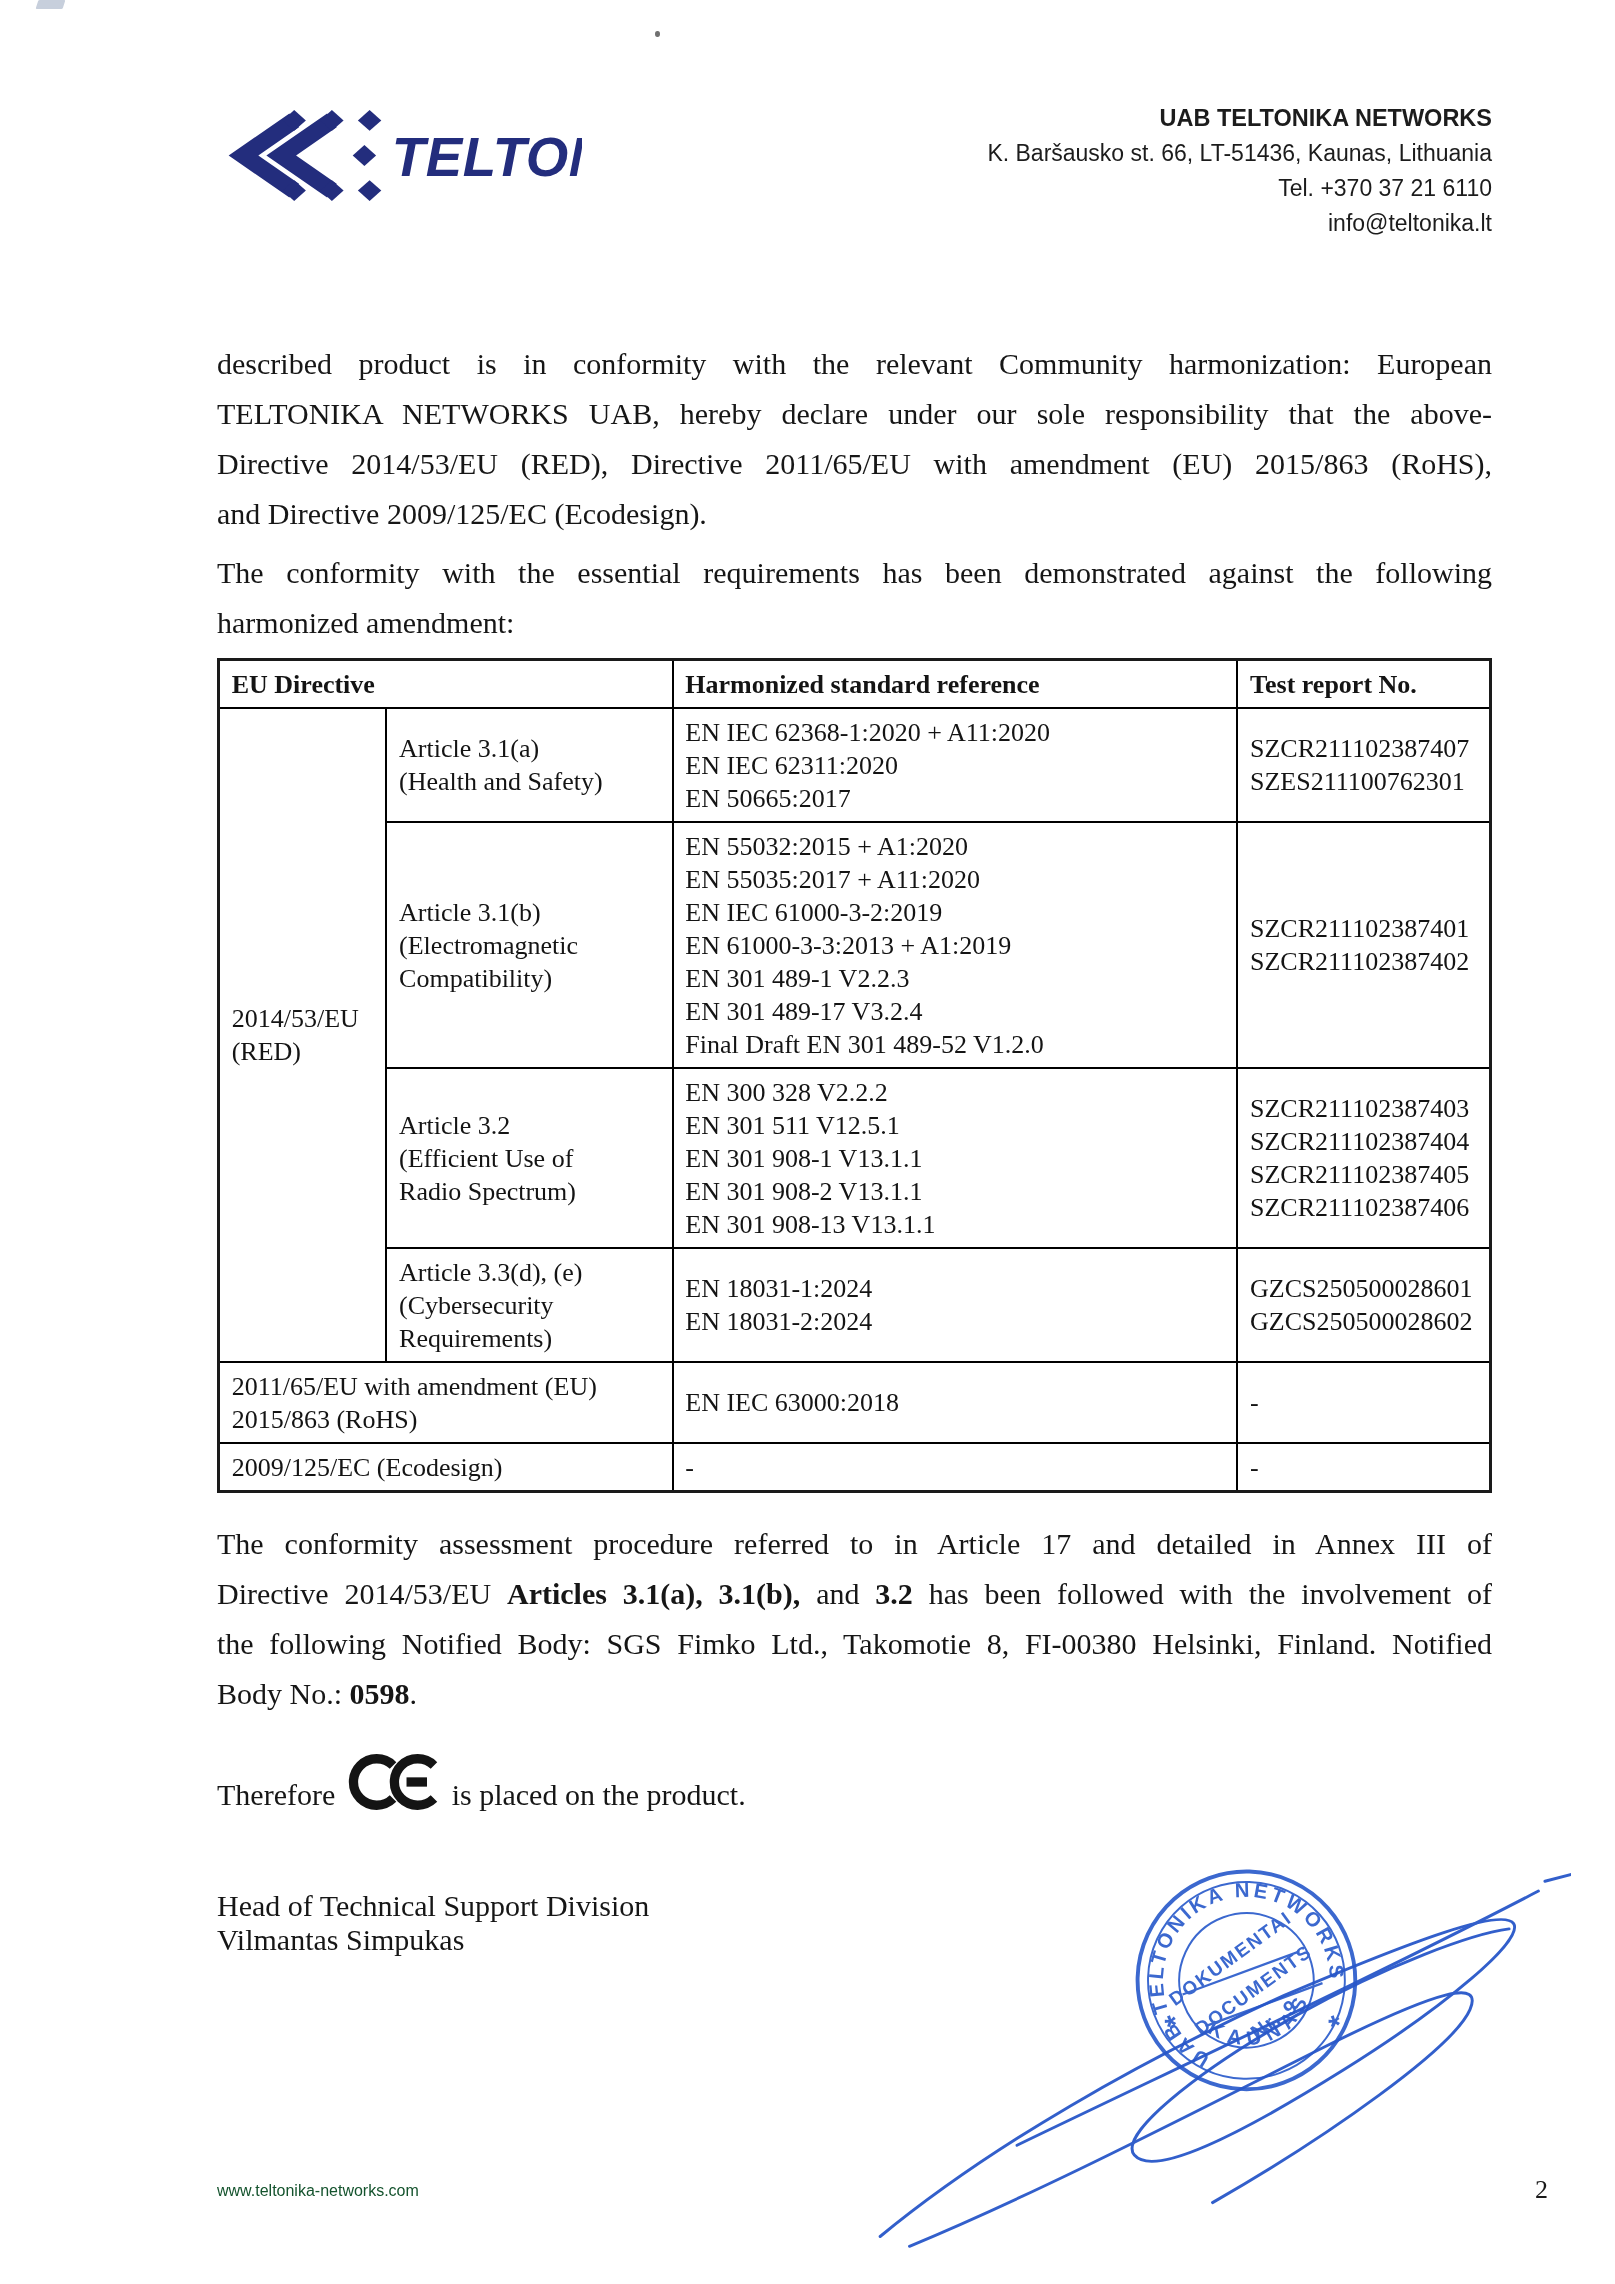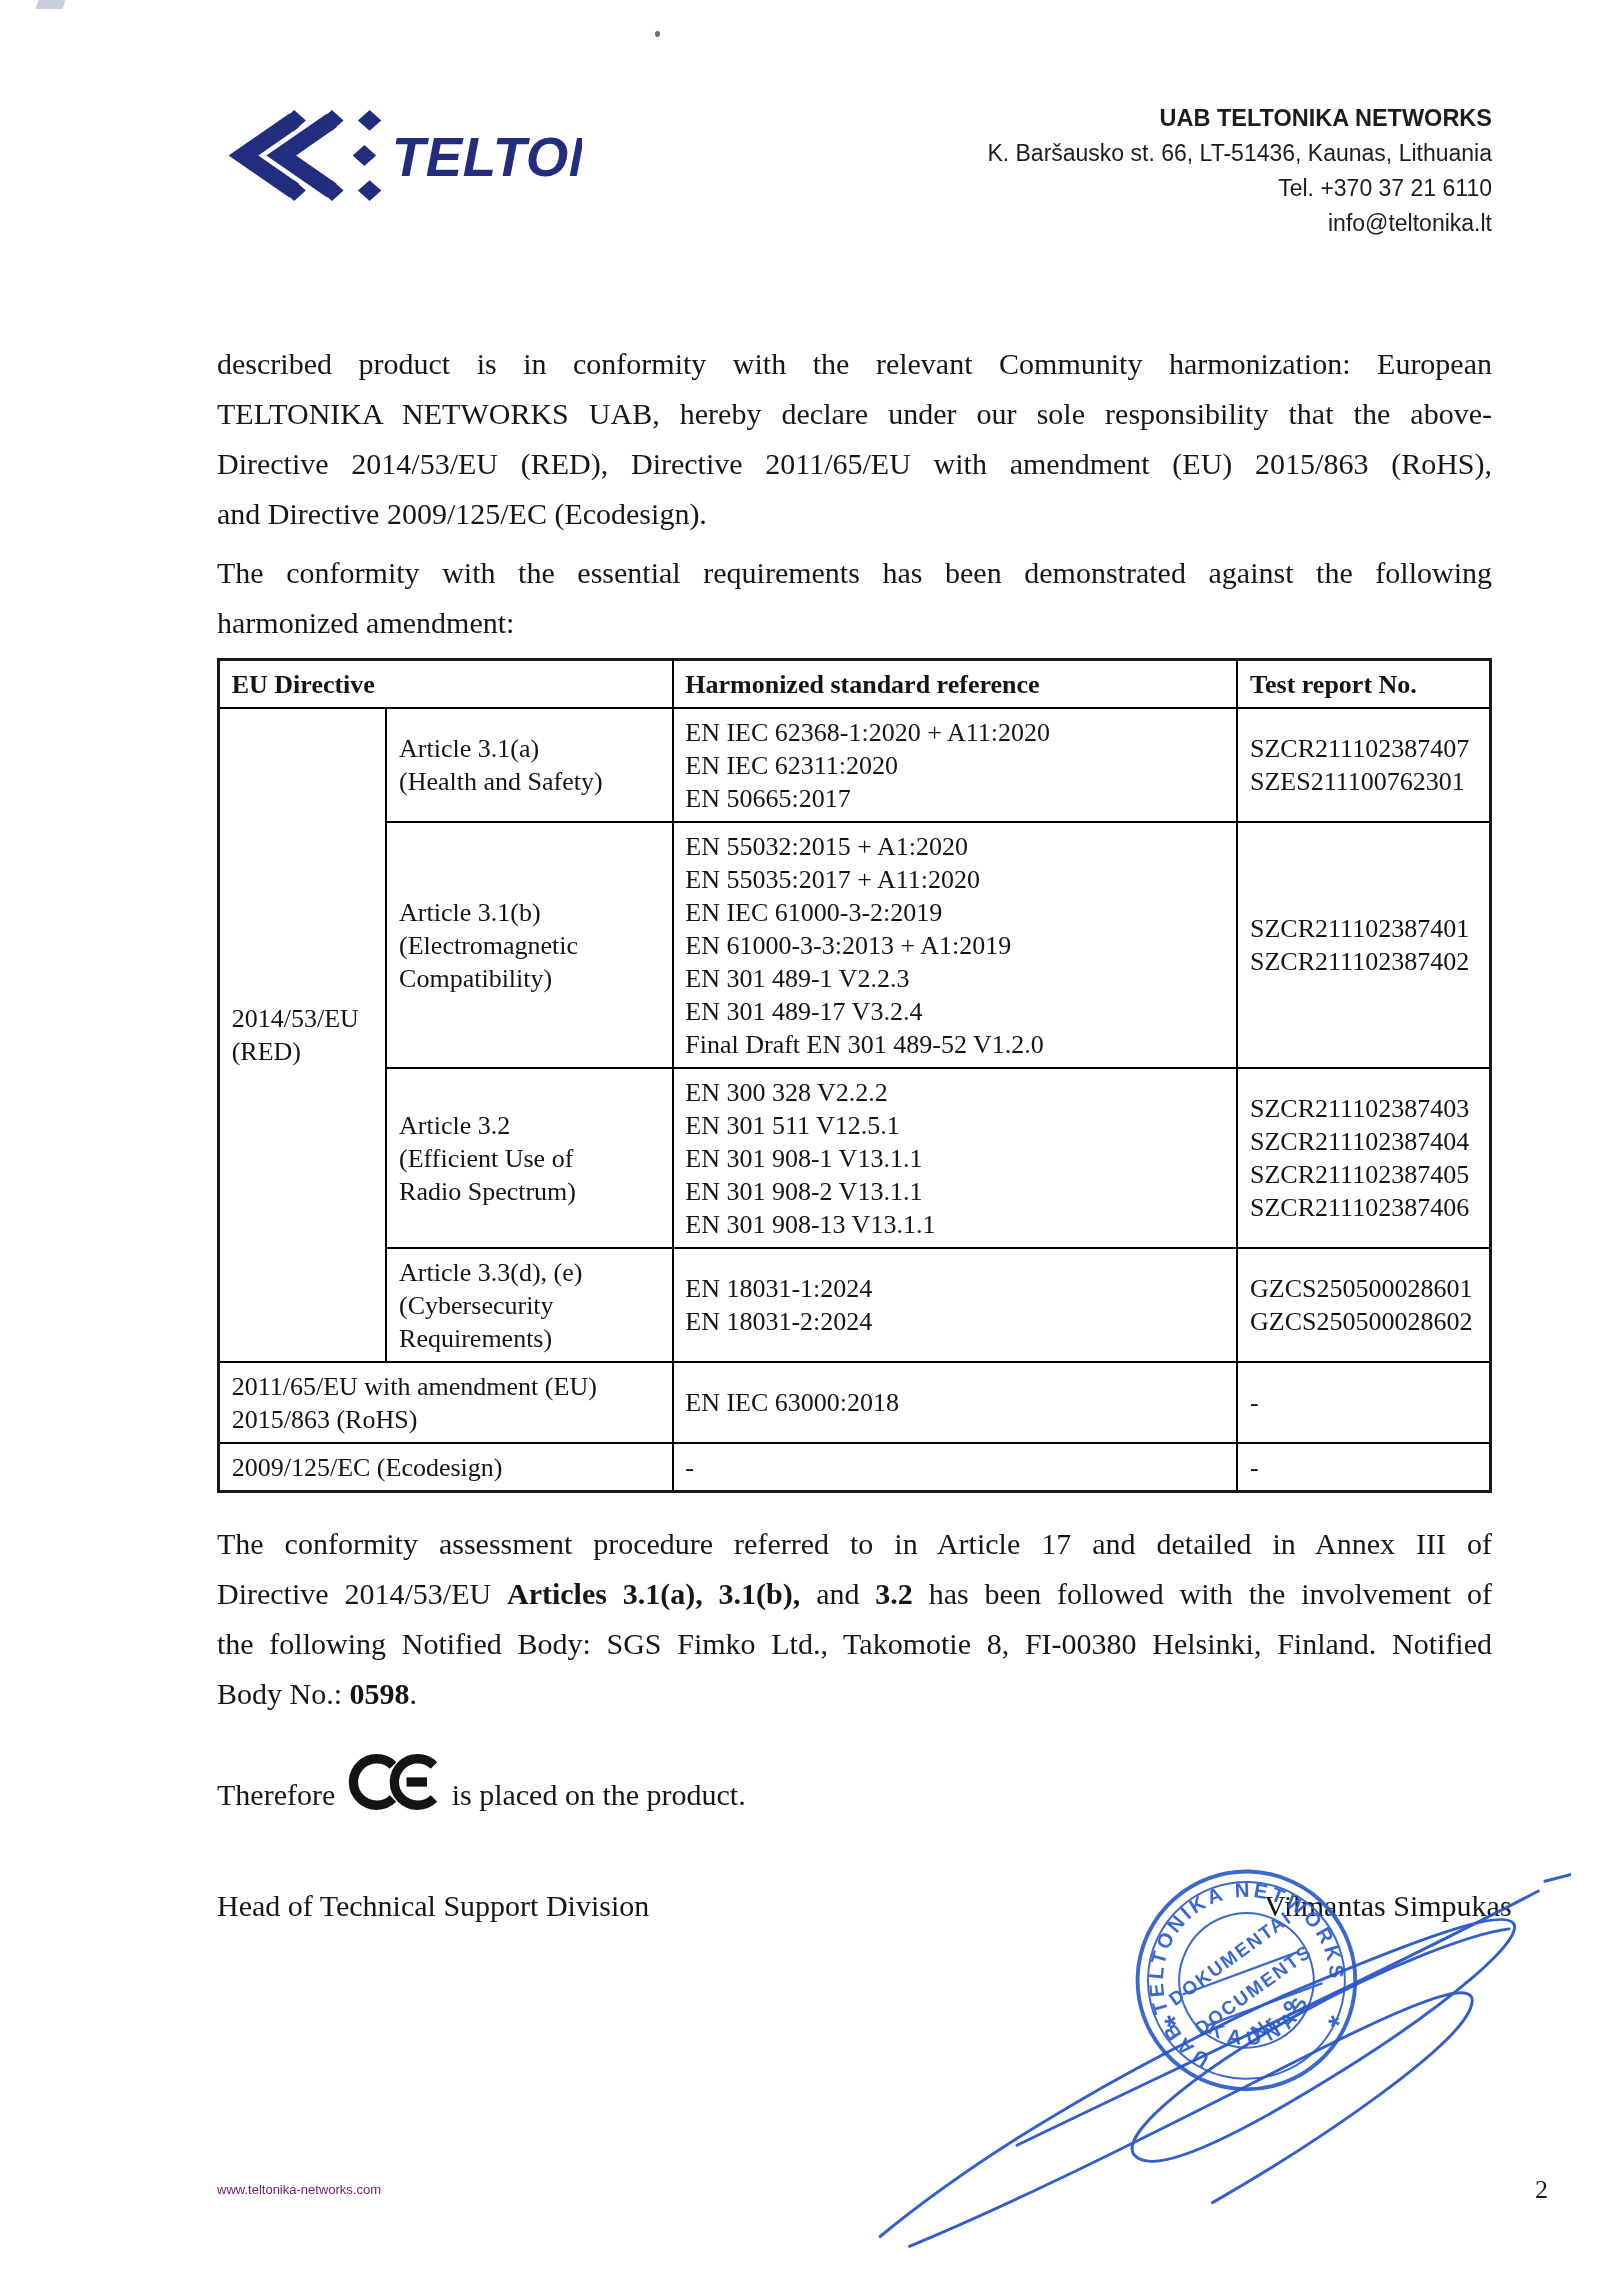--- a/index.html
+++ b/index.html
@@ -48,27 +48,28 @@
   .cell-line{white-space:nowrap;}
   td.dircell{padding-left:10.4px;}
   
   .ce-line{margin-top:33px;font-size:30px;display:flex;align-items:flex-end;gap:11.7px;}
   .eu-line{margin-top:34px;font-size:30px;line-height:50px;}
   
   .sigrow{
     margin-top:77px;
     display:flex;justify-content:space-between;align-items:baseline;
     font-size:30px;
+    flex-direction:column;
   }
   .sig-name{margin-right:-19.6px;position:relative;z-index:2;}
   
   .footer-link{
     position:absolute;left:217px;top:2182px;
     font-family:"Liberation Sans", sans-serif;
-    font-size:13px;color:#701a75;
+    font-size:16px;color:#14532d;
   }
   .page-num{
     position:absolute;right:68px;top:2175px;
     font-size:26px;color:#1a1a1a;
   }
   
   .stamp-overlay{
     position:absolute;left:828px;top:1780px;width:743px;height:505px;
     pointer-events:none;z-index:3;
   }

